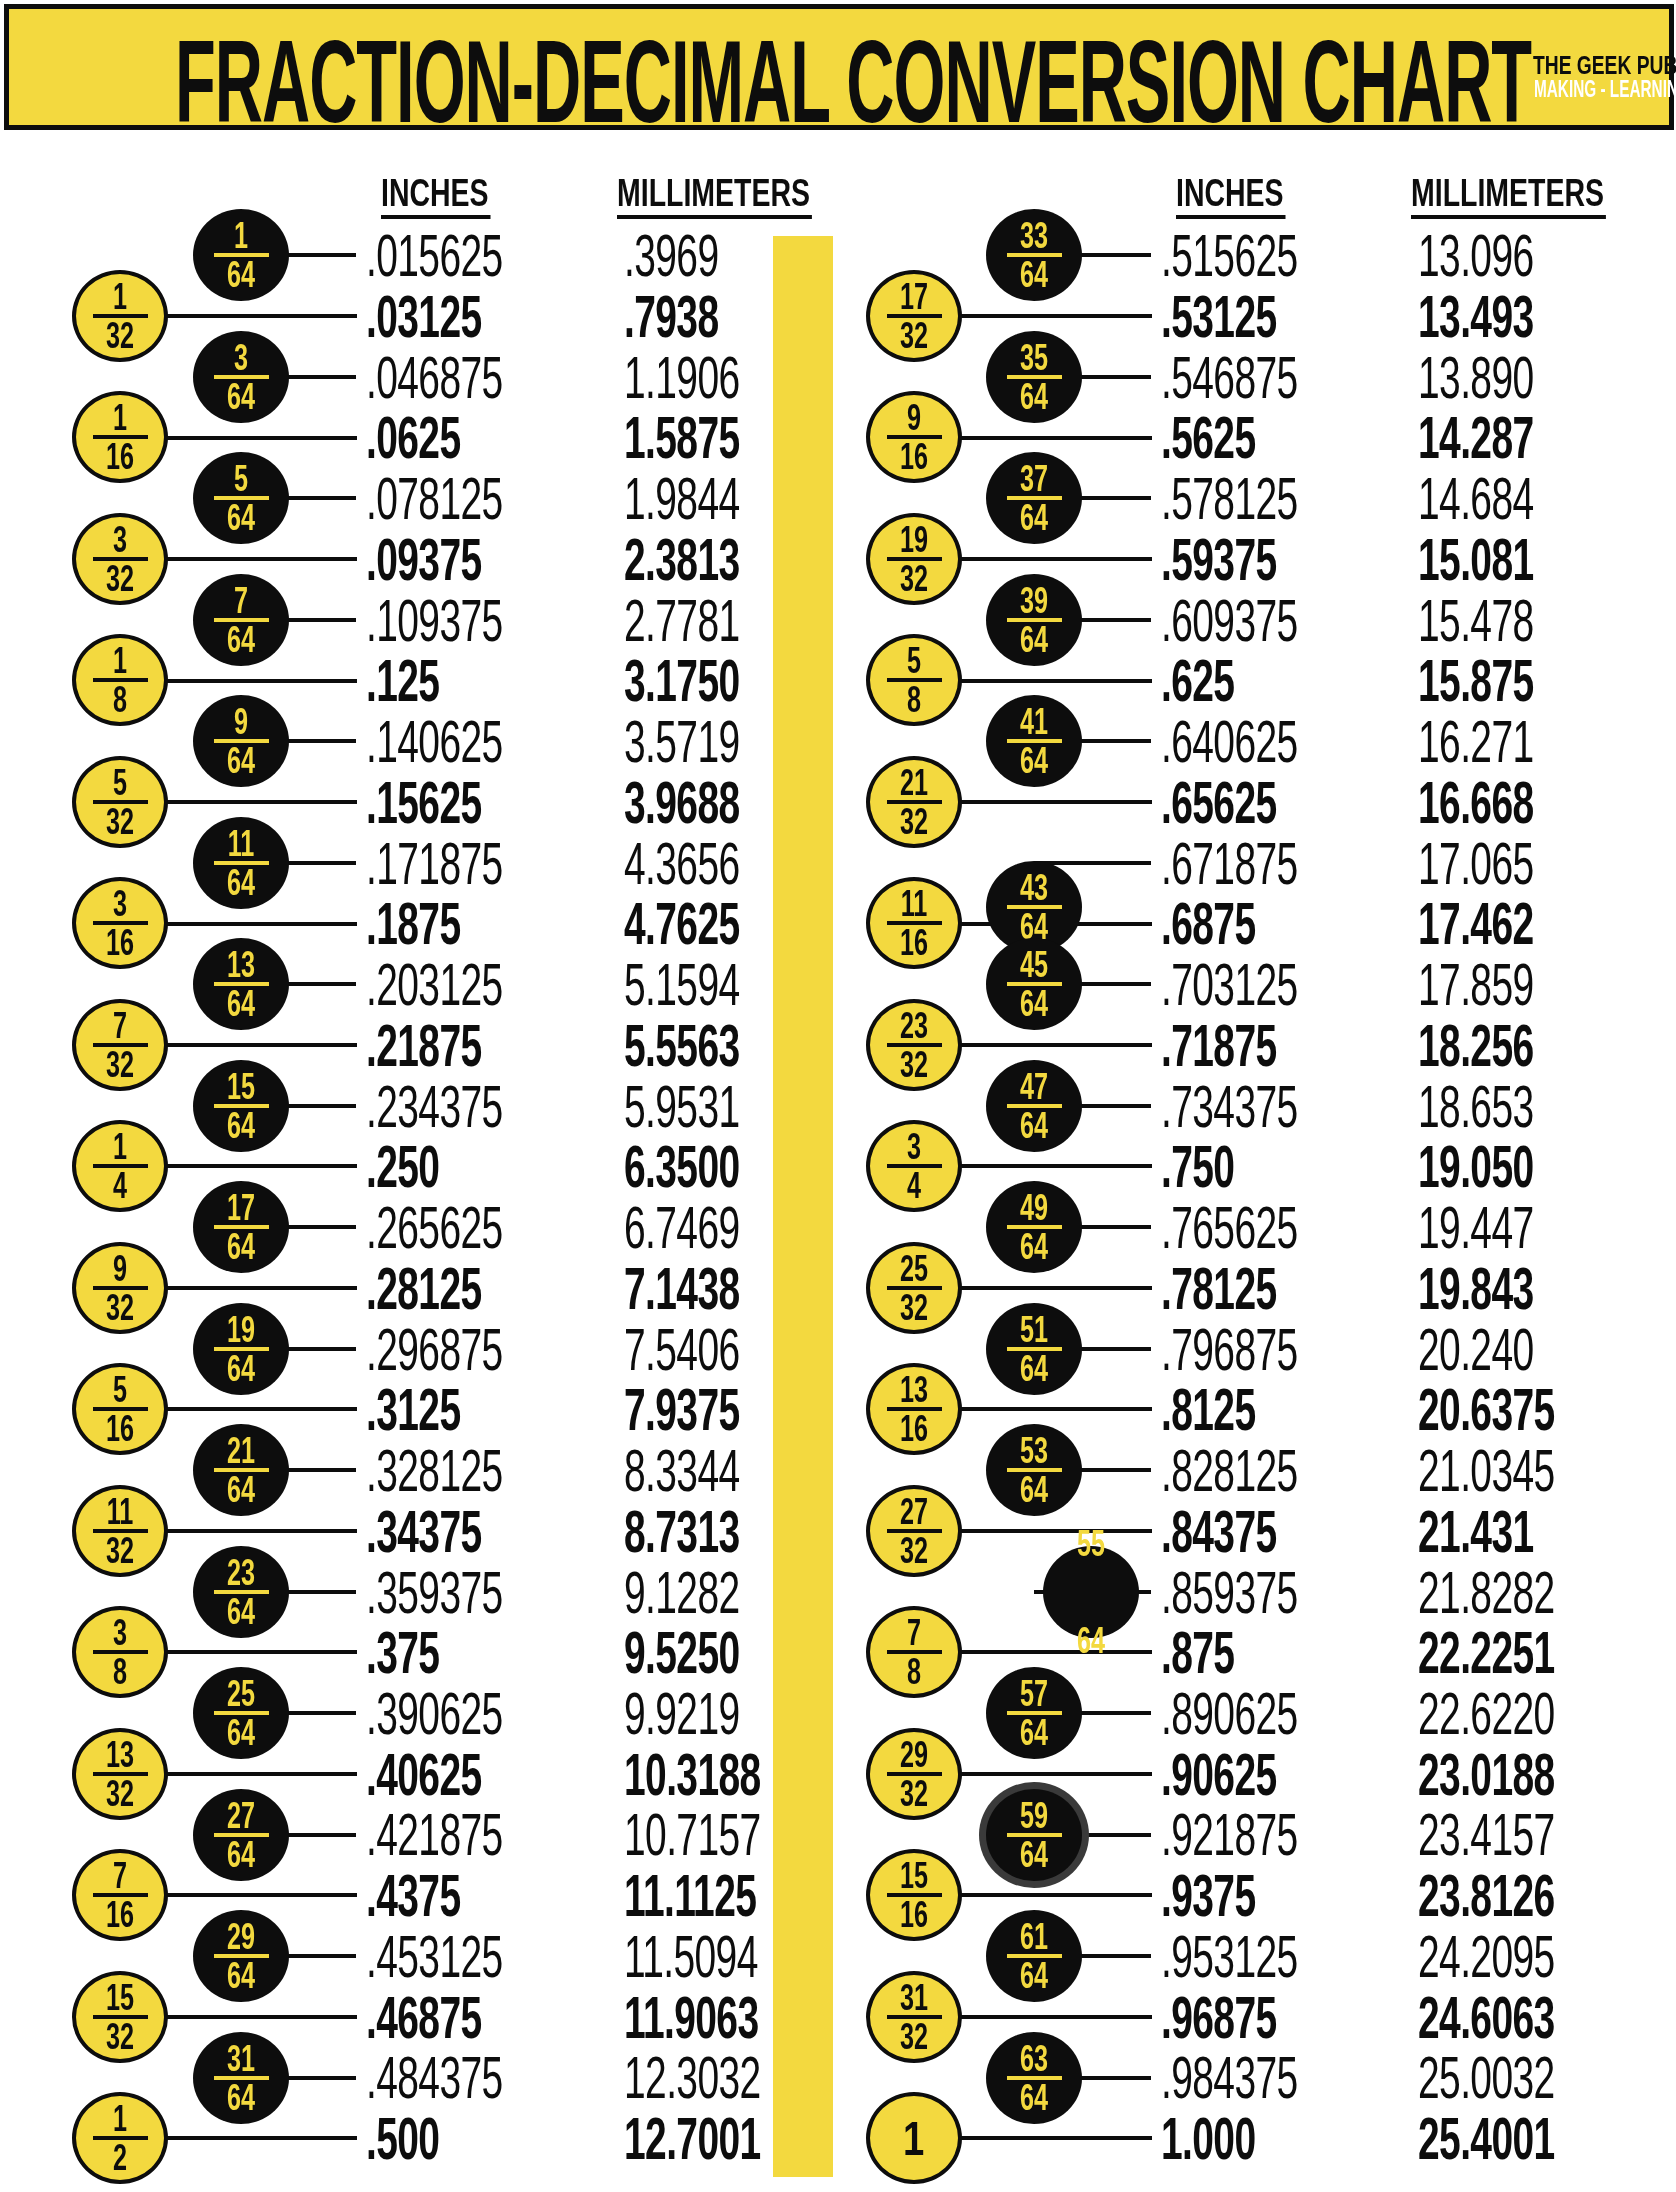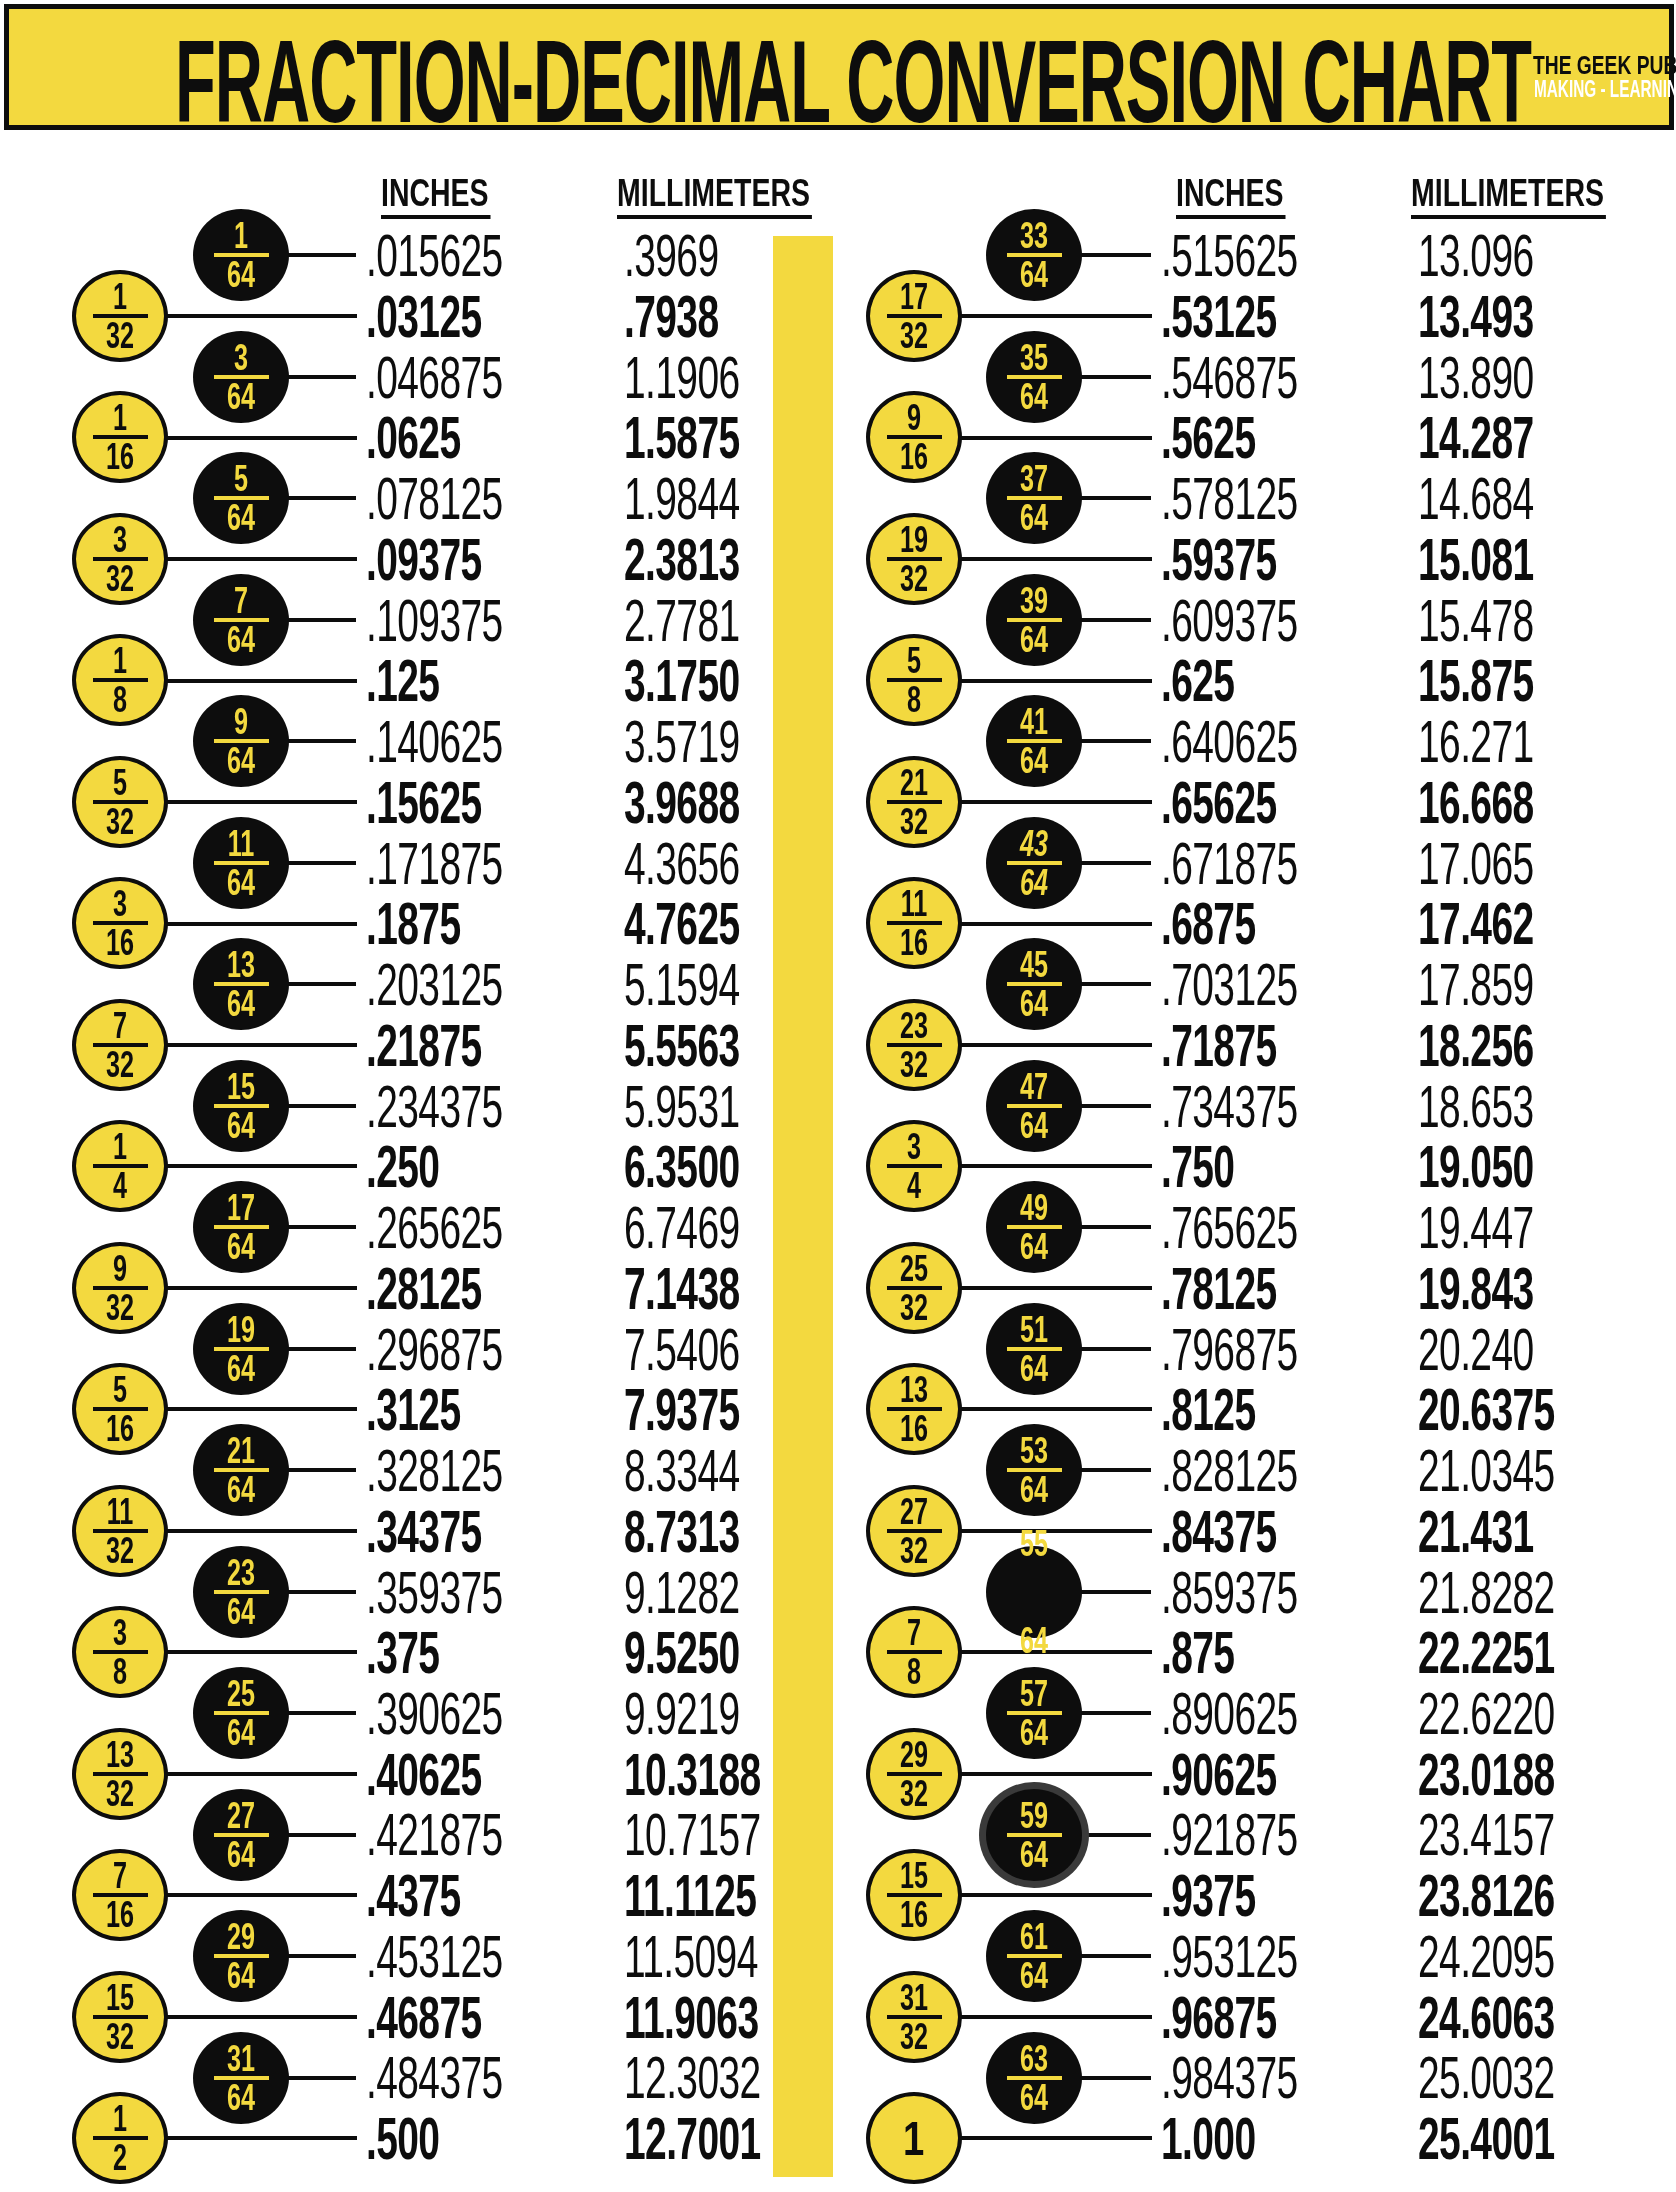--- a/index.html
+++ b/index.html
@@ -412,21 +412,21 @@
       <div class="val" style="left: 1418px; top: 713px;">16.271</div>
       <div class="connector" style="top: 800px; left: 914px; width: 238px;"></div>
       <div class="circle yellow" style="left: 866px; top: 756px;">
         <div class="fnum">21</div>
         <div class="fbar"></div>
         <div class="fden">32</div>
       </div>
       <div class="val hl" style="left: 1161px; top: 774px;">.65625</div>
       <div class="val hl" style="left: 1418px; top: 774px;">16.668</div>
       <div class="connector" style="top: 861px; left: 1034px; width: 117px;"></div>
-      <div class="circle black" style="left: 986px; top: 817px; font-style: italic;">
+      <div class="circle black" style="left: 986px; top: 861px;">
         <div class="fnum">43</div>
         <div class="fbar"></div>
         <div class="fden">64</div>
       </div>
       <div class="val" style="left: 1161px; top: 835px;">.671875</div>
       <div class="val" style="left: 1418px; top: 835px;">17.065</div>
       <div class="connector" style="top: 922px; left: 914px; width: 238px;"></div>
       <div class="circle yellow" style="left: 866px; top: 877px;">
         <div class="fnum">11</div>
         <div class="fbar"></div>
@@ -508,21 +508,21 @@
       <div class="val" style="left: 1418px; top: 1442px;">21.0345</div>
       <div class="connector" style="top: 1529px; left: 914px; width: 238px;"></div>
       <div class="circle yellow" style="left: 866px; top: 1485px;">
         <div class="fnum">27</div>
         <div class="fbar"></div>
         <div class="fden">32</div>
       </div>
       <div class="val hl" style="left: 1161px; top: 1503px;">.84375</div>
       <div class="val hl" style="left: 1418px; top: 1503px;">21.431</div>
       <div class="connector" style="top: 1590px; left: 1034px; width: 117px;"></div>
-      <div class="circle black" style="left: 986px; top: 1546px; gap: 31px;">
+      <div class="circle black" style="left: 1043px; top: 1546px; gap: 31px;">
         <div class="fnum">55</div>
         <div class="fbar"></div>
         <div class="fden">64</div>
       </div>
       <div class="val" style="left: 1161px; top: 1564px;">.859375</div>
       <div class="val" style="left: 1418px; top: 1564px;">21.8282</div>
       <div class="connector" style="top: 1650px; left: 914px; width: 238px;"></div>
       <div class="circle yellow" style="left: 866px; top: 1606px;">
         <div class="fnum">7</div>
         <div class="fbar"></div>

